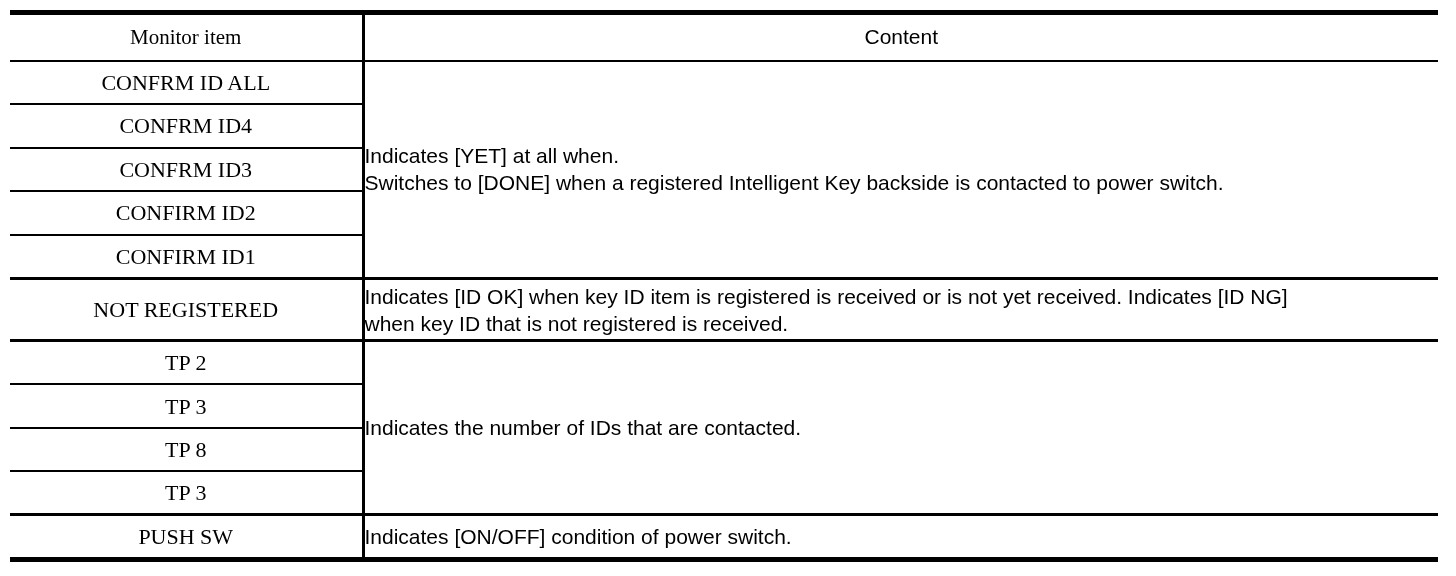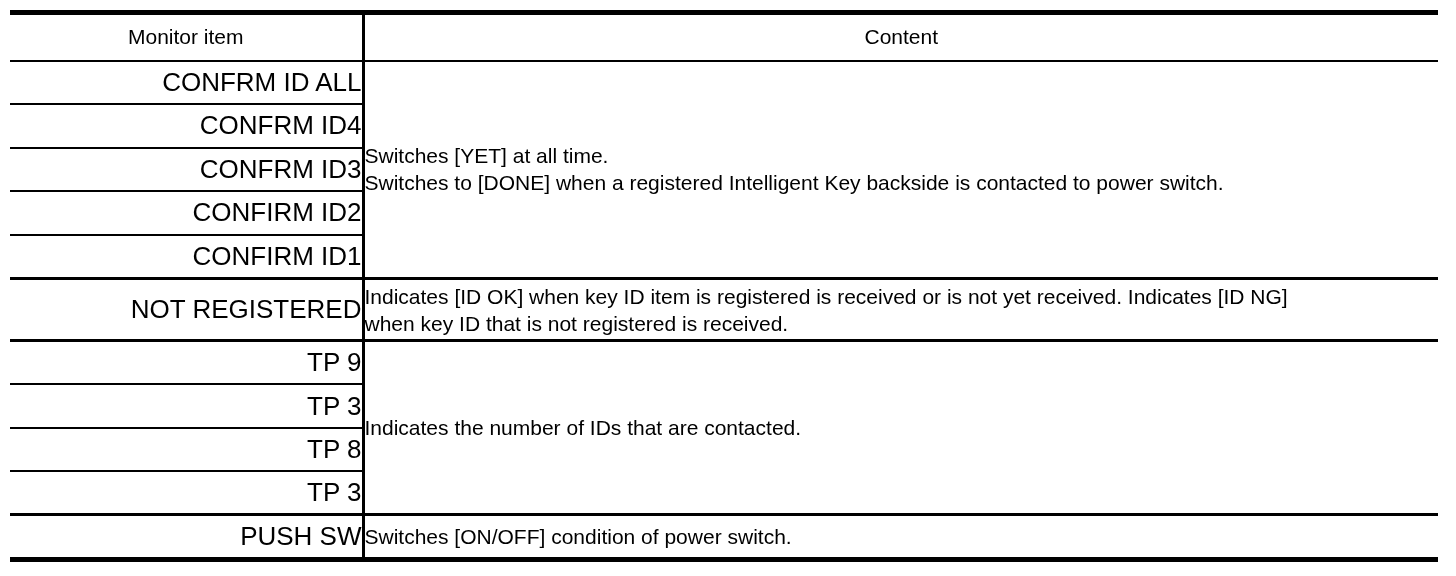--- a/index.html
+++ b/index.html
@@ -54,35 +54,35 @@
 
   
   
   .rule-top    { border-top: 5px solid #000; }
   .rule-bottom { border-bottom: 5px solid #000; }
   
   .rule-med    { border-bottom: 3px solid #000; }
   
   .rule-thin   { border-bottom: 2px solid #000; }
   
-  .vdiv        { border-right: 3px solid #000; }
+  .vdiv        { border-right: 3px solid #000; font-family: Liberation Serif, serif; }
 
   
   .hdr-cell {
     text-align: center;
     font-size: 21px;
     line-height: 26px;
     height: 44px;
   }
 
   .item-cell {
-    font-size: 26px;
+    font-size: 22px;
     line-height: 27px;
     padding-left: 24px;
-    text-align: right;
+    text-align: center;
     white-space: nowrap;
   }
 
   .content-cell {
     font-size: 21px;
     line-height: 27px;
     padding-left: 14px;
     padding-right: 8px;
     text-align: left;
   }
@@ -108,21 +108,21 @@
       <tbody>
 
         <tr class="r-head">
           <th class="hdr-cell rule-top rule-thin vdiv">Monitor item</th>
           <th class="hdr-cell rule-top rule-thin">Content</th>
         </tr>
 
         <tr class="r-std">
           <td class="item-cell rule-thin vdiv">CONFRM ID ALL</td>
           <td class="content-cell rule-med" rowspan="5">
-            <span class="line">Switches [YET] at all time.</span>
+            <span class="line">Indicates [YET] at all when.</span>
             <span class="line">Switches to [DONE] when a registered Intelligent Key backside is contacted to power switch.</span>
           </td>
         </tr>
         <tr class="r-std">
           <td class="item-cell rule-thin vdiv">CONFRM ID4</td>
         </tr>
         <tr class="r-std">
           <td class="item-cell rule-thin vdiv">CONFRM ID3</td>
         </tr>
         <tr class="r-std">
@@ -134,38 +134,38 @@
 
         <tr class="r-tall">
           <td class="item-cell rule-med vdiv">NOT REGISTERED</td>
           <td class="content-cell rule-med">
             <span class="line">Indicates [ID OK] when key ID item is registered is received or is not yet received. Indicates [ID NG]</span>
             <span class="line">when key ID that is not registered is received.</span>
           </td>
         </tr>
 
         <tr class="r-std">
-          <td class="item-cell rule-thin vdiv">TP 9</td>
+          <td class="item-cell rule-thin vdiv">TP 2</td>
           <td class="content-cell rule-med" rowspan="4">
             <span class="line">Indicates the number of IDs that are contacted.</span>
           </td>
         </tr>
         <tr class="r-std">
           <td class="item-cell rule-thin vdiv">TP 3</td>
         </tr>
         <tr class="r-std">
           <td class="item-cell rule-thin vdiv">TP 8</td>
         </tr>
         <tr class="r-std">
           <td class="item-cell rule-med vdiv">TP 3</td>
         </tr>
 
         <tr class="r-push">
           <td class="item-cell rule-bottom vdiv">PUSH SW</td>
           <td class="content-cell rule-bottom">
-            <span class="line">Switches [ON/OFF] condition of power switch.</span>
+            <span class="line">Indicates [ON/OFF] condition of power switch.</span>
           </td>
         </tr>
 
       </tbody>
     </table>
   </div>
 </div>
 
 </body></html>

